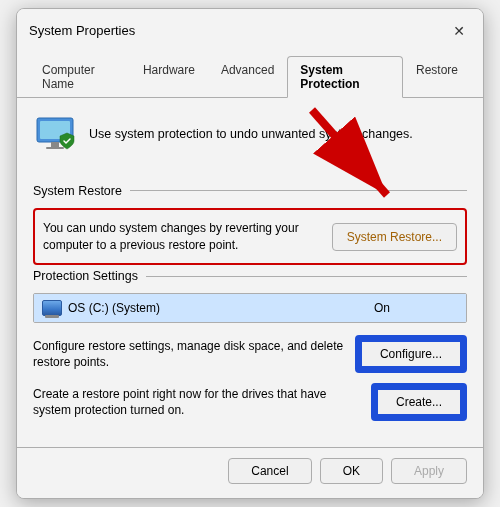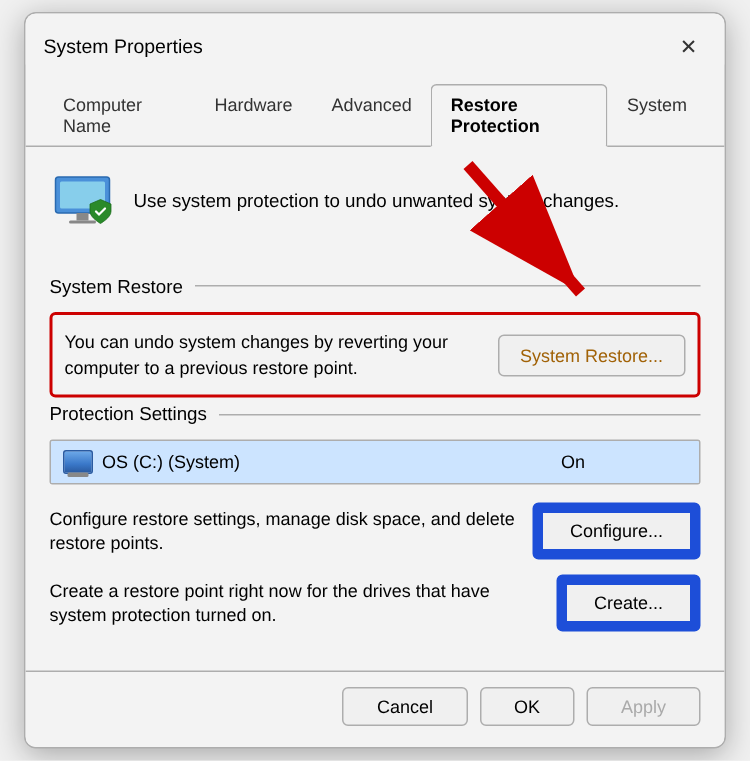--- a/index.html
+++ b/index.html
@@ -289,22 +289,22 @@
     <span class="title-bar-title">System Properties</span>
     <div class="title-bar-controls">
       <button class="close-btn">✕</button>
     </div>
   </div>
 
   <div class="tabs">
     <div class="tab">Computer Name</div>
     <div class="tab">Hardware</div>
     <div class="tab">Advanced</div>
-    <div class="tab active">Restore Protection</div>
-    <div class="tab">System</div>
+    <div class="tab active">System Protection</div>
+    <div class="tab">Restore</div>
   </div>
 
   <div class="content">
 
     <div class="header-section">
       <svg class="computer-icon" viewBox="0 0 44 44" fill="none" xmlns="http://www.w3.org/2000/svg">
 
         <rect x="4" y="6" width="36" height="24" rx="2" fill="#4a90d9" stroke="#2a6ab0" stroke-width="1"></rect>
         <rect x="7" y="9" width="30" height="18" rx="1" fill="#87ceeb"></rect>
 

